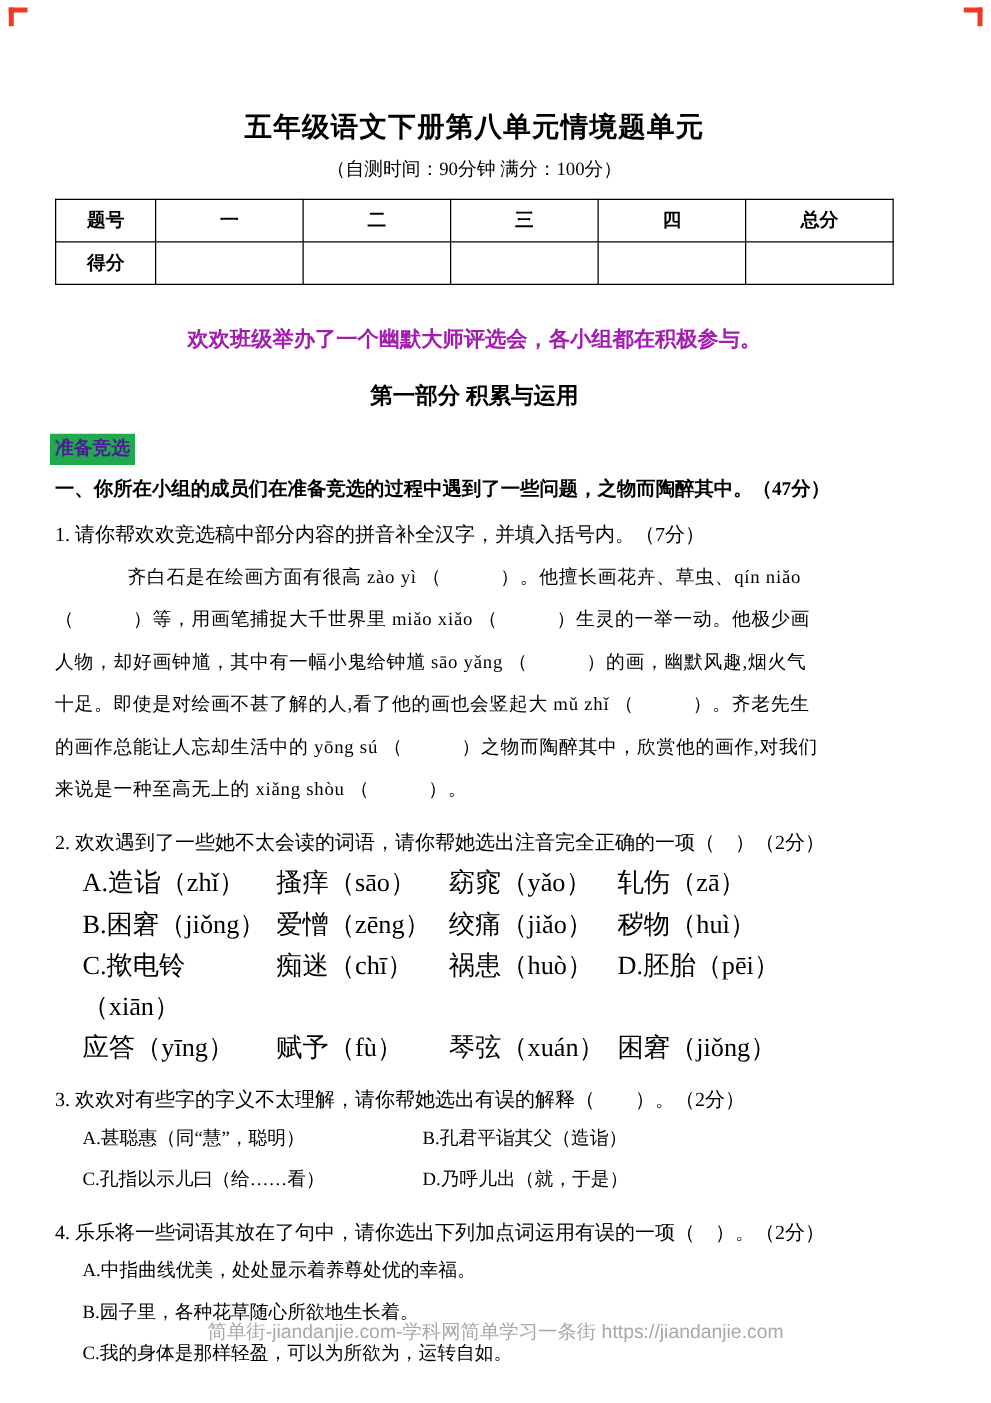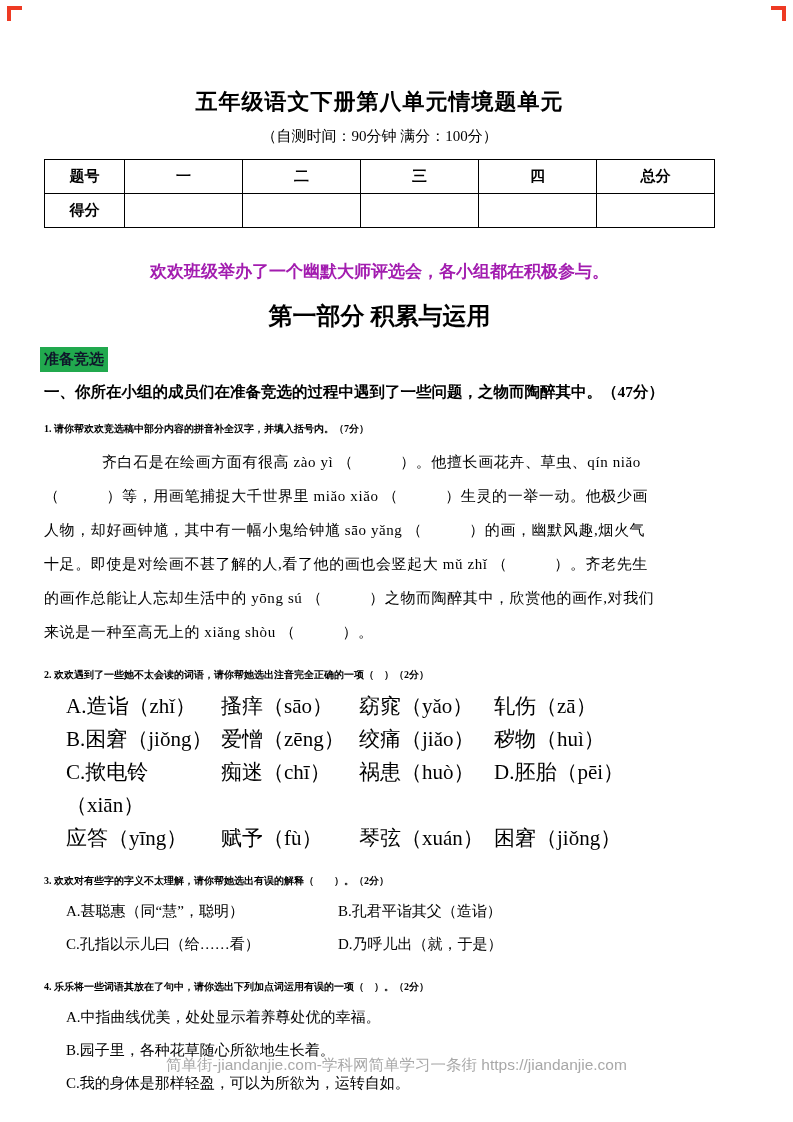--- a/index.html
+++ b/index.html
@@ -28,37 +28,37 @@
   table.score-table td {
     border: 1.6px solid #000;
     height: 34px;
     text-align: center;
     vertical-align: middle;
     font-size: 15px;
     font-weight: bold;
   }
 
   .red-intro { margin-top: 32px; text-align: center; color: #a21caf; font-weight: bold; font-size: 17px; line-height: 24px; }
-  .part-heading { margin-top: 20px; text-align: center; font-weight: bold; font-size: 24px; line-height: 25px; }
+  .part-heading { margin-top: 20px; text-align: center; font-weight: bold; font-size: 18px; line-height: 25px; }
 
   .tag {
     display: inline-block;
     margin-top: 18px;
     margin-left: -4px;
     background: #21a94e;
-    color: #0f172a;
+    color: #4c1d95;
     font-weight: bold;
     font-size: 15px;
     line-height: 23px;
     padding: 1px 4px;
   }
 
   .section-one { margin-top: 8px; font-weight: bold; font-size: 15.5px; line-height: 23px; }
 
-  .q-stem { margin-top: 15px; font-size: 10px; line-height: 21px; font-weight: bold; }
+  .q-stem { margin-top: 15px; font-size: 16px; line-height: 21px; }
 
   .para { margin-top: 6px; font-size: 15px; }
   .para .pline { line-height: 34px; letter-spacing: 0.6px; white-space: nowrap; }
   .para .pline.indent { padding-left: 58px; }
 
   .opt-grid4 {
     margin-left: 22px;
     margin-top: 5px;
     display: grid;
     grid-template-columns: 155px 138px 135px 1fr;

